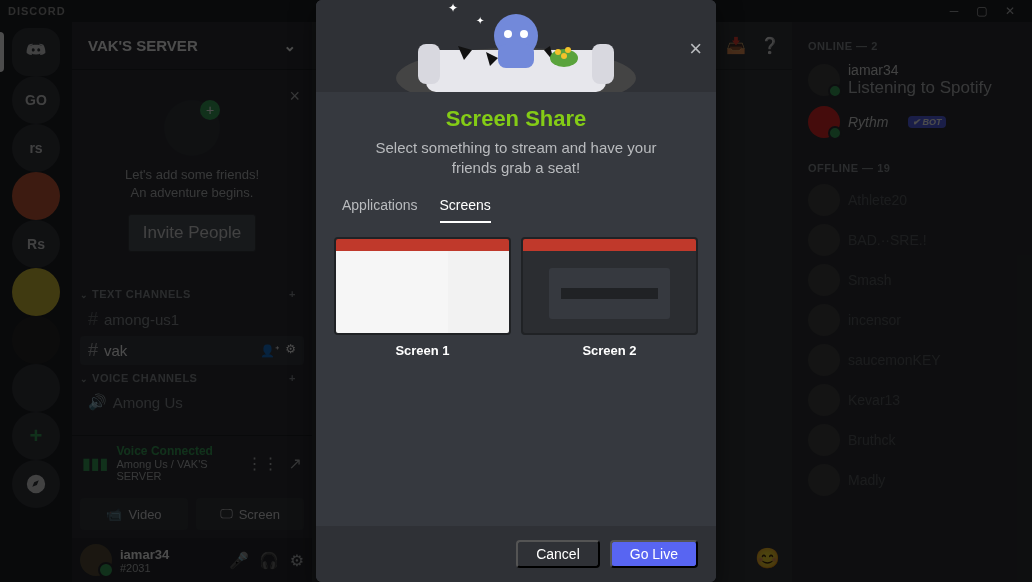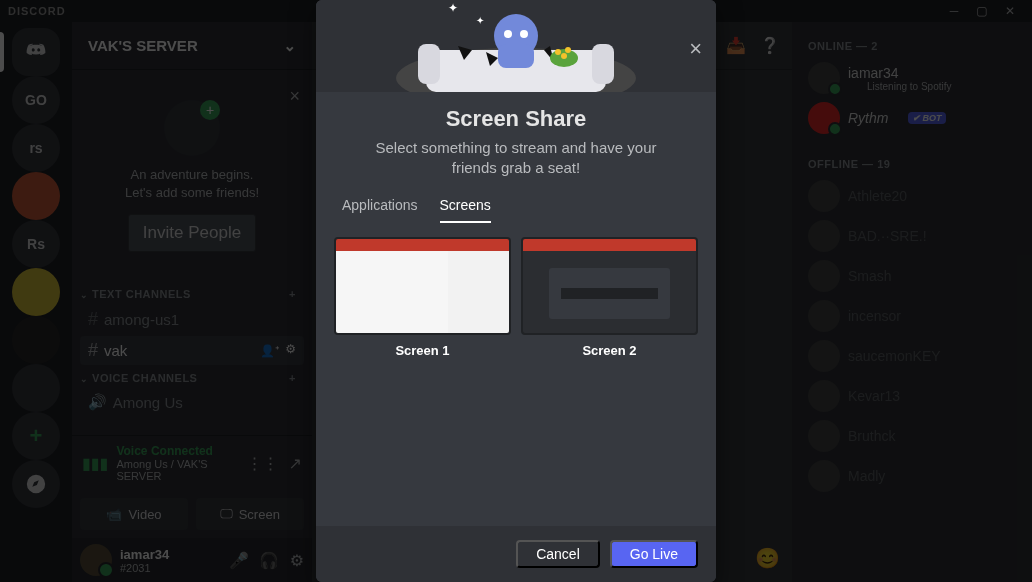--- a/index.html
+++ b/index.html
@@ -58,28 +58,28 @@
   .search{background:#202225;border-radius:4px;padding:4px 6px;display:flex;align-items:center;gap:6px;width:140px;}
   .search input{background:transparent;border:0;outline:0;color:#dcddde;font-size:13px;width:100px;}
   
   .members{width:240px;background:#2f3136;padding:12px 8px;overflow:hidden;}
   .mhdr{font-size:11px;font-weight:600;letter-spacing:.5px;color:#8e9297;padding:6px 8px;}
   .member{display:flex;align-items:center;gap:8px;padding:4px 8px;border-radius:4px;}
   .member .av{width:32px;height:32px;border-radius:50%;background:#444;position:relative;flex-shrink:0;}
   .member .av.online::after{content:"";position:absolute;right:-2px;bottom:-2px;width:10px;height:10px;border-radius:50%;background:#3ba55d;border:2px solid #2f3136;}
   .member .nm{font-size:14px;color:#dcddde;}
   .member.offline .nm{color:#5d6064;}
-  .member .sub{font-size:10px;color:#b9bbbe;margin-left:19px;}
+  .member .sub{font-size:17px;color:#b9bbbe;}
   .bot{background:#5865f2;color:#fff;font-size:9px;font-weight:700;padding:1px 4px;border-radius:4px;margin-left:20px;}
   
   .modal{position:absolute;z-index:50;left:316px;top:0;width:400px;background:#36393f;border-radius:6px;overflow:hidden;display:flex;flex-direction:column;height:582px;box-shadow:0 8px 24px rgba(0,0,0,.5);}
   .hero{height:92px;background:#2f3136;position:relative;overflow:hidden;display:flex;align-items:flex-end;justify-content:center;}
   .hero .close{position:absolute;top:36px;right:14px;color:#b9bbbe;font-size:22px;}
   .hero svg{width:260px;height:92px;}
-  .modal h2{text-align:center;font-size:22px;font-weight:700;color:#e5e5e5;margin:14px 20px 6px;}
+  .modal h2{text-align:center;font-size:22px;font-weight:700;color:#84cc16;margin:14px 20px 6px;}
   .modal p.sub{text-align:center;font-size:15px;color:#b9bbbe;padding:0 36px;line-height:1.35;}
   .tabs{display:flex;gap:22px;padding:18px 26px 0;font-size:14px;}
   .tab{color:#b9bbbe;padding-bottom:8px;}
   .tab.active{color:#fff;border-bottom:2px solid #fff;}
   .screens{display:flex;gap:10px;padding:14px 18px;}
   .screen{flex:1;}
   .thumb{width:100%;height:98px;border-radius:4px;background:#202225;border:2px solid #202225;position:relative;overflow:hidden;}
   .thumb .bar{height:12px;background:#c0392b;}
   .thumb.s1 .body{height:86px;background:linear-gradient(90deg,#f6f6f6 65%,#f2f2f2 65%);}
   .thumb.s2 .body{height:86px;background:#2b2d31;display:flex;align-items:center;justify-content:center;}
@@ -134,22 +134,22 @@
   <div class="sidebar">
     <div class="server-header">
       <span>VAK'S SERVER</span>
       <span>⌄</span>
     </div>
     <div class="invite-card">
       <span class="close">×</span>
       <div class="avatar">
           <span class="plus">+</span>
         </div>
+      <p>Let's add some friends!</p>
       <p>An adventure begins.</p>
-      <p>Let's add some friends!</p>
       <button class="invite-btn">Invite People</button>
     </div>
     <div class="cat">
       <span><span style="font-size:9px;margin-right:4px;">⌄</span><span>TEXT CHANNELS</span></span>
       <span>+</span>
     </div>
     <div class="chan">
         <span class="hash">#</span>
         <span>among-us1</span>
       </div>

